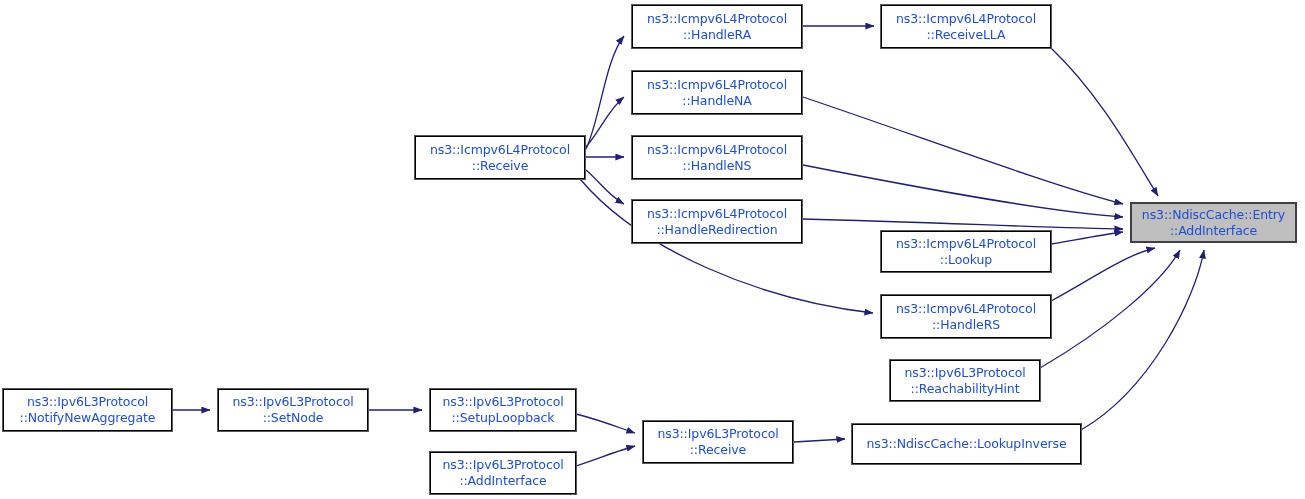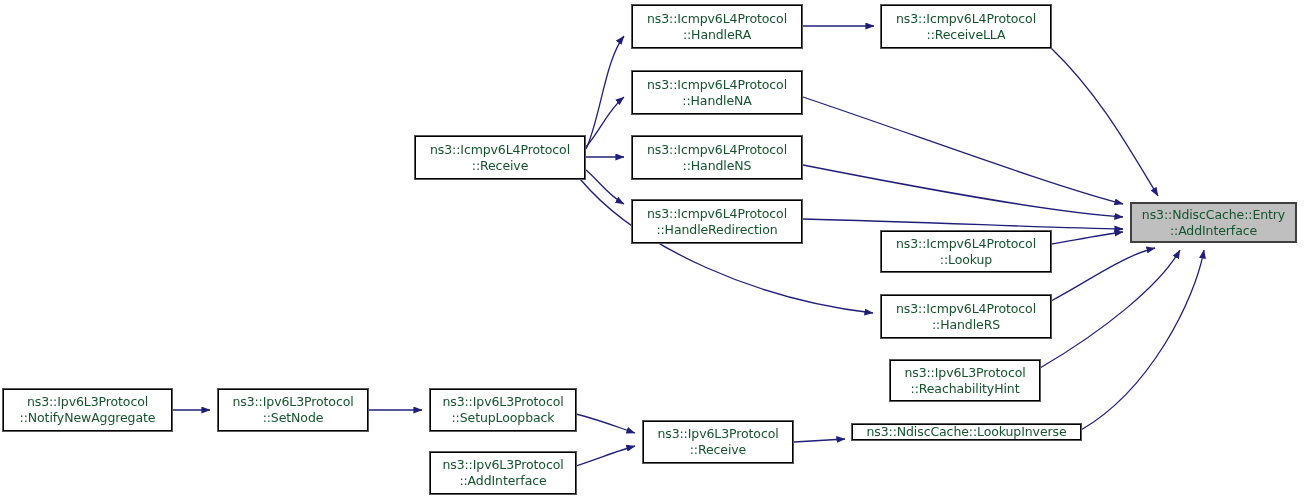--- a/index.html
+++ b/index.html
@@ -29,21 +29,21 @@
     position: absolute;
     box-sizing: border-box;
     background: #ffffff;
     border: 1px solid #000000;
     display: flex;
     align-items: center;
     justify-content: center;
     text-align: center;
     font-size: 12.5px;
     line-height: 1.26;
-    color: #14532d;
+    color: #1d4ed8;
     letter-spacing: -0.1px;
     white-space: pre-line;
     z-index: 3;
   }
   .node.highlight {
     background: #bfbfbf;
     border: 2px solid #404040;
   }
   .node.framed {
     border: 1px solid #000000;
@@ -111,18 +111,18 @@
       <div class="node framed" style="left: 890px; top: 360px; width: 150px; height: 41px;"><span class="node-label">ns3::Ipv6L3Protocol
 ::ReachabilityHint</span></div>
       <div class="node framed" style="left: 3px; top: 389px; width: 169px; height: 42px;"><span class="node-label">ns3::Ipv6L3Protocol
 ::NotifyNewAggregate</span></div>
       <div class="node framed" style="left: 218px; top: 389px; width: 150px; height: 42px;"><span class="node-label">ns3::Ipv6L3Protocol
 ::SetNode</span></div>
       <div class="node framed" style="left: 430px; top: 389px; width: 146px; height: 42px;"><span class="node-label">ns3::Ipv6L3Protocol
 ::SetupLoopback</span></div>
       <div class="node framed" style="left: 643px; top: 421px; width: 150px; height: 42px;"><span class="node-label">ns3::Ipv6L3Protocol
 ::Receive</span></div>
-      <div class="node framed" style="left: 852px; top: 424px; width: 229px; height: 16px; align-items: center;"><span class="node-label">ns3::NdiscCache::LookupInverse</span></div>
+      <div class="node framed" style="left: 852px; top: 424px; width: 229px; height: 40px; align-items: center;"><span class="node-label">ns3::NdiscCache::LookupInverse</span></div>
       <div class="node framed" style="left: 430px; top: 452px; width: 146px; height: 42px;"><span class="node-label">ns3::Ipv6L3Protocol
 ::AddInterface</span></div>
     </div>
 
 </div>
 
 </body></html>

